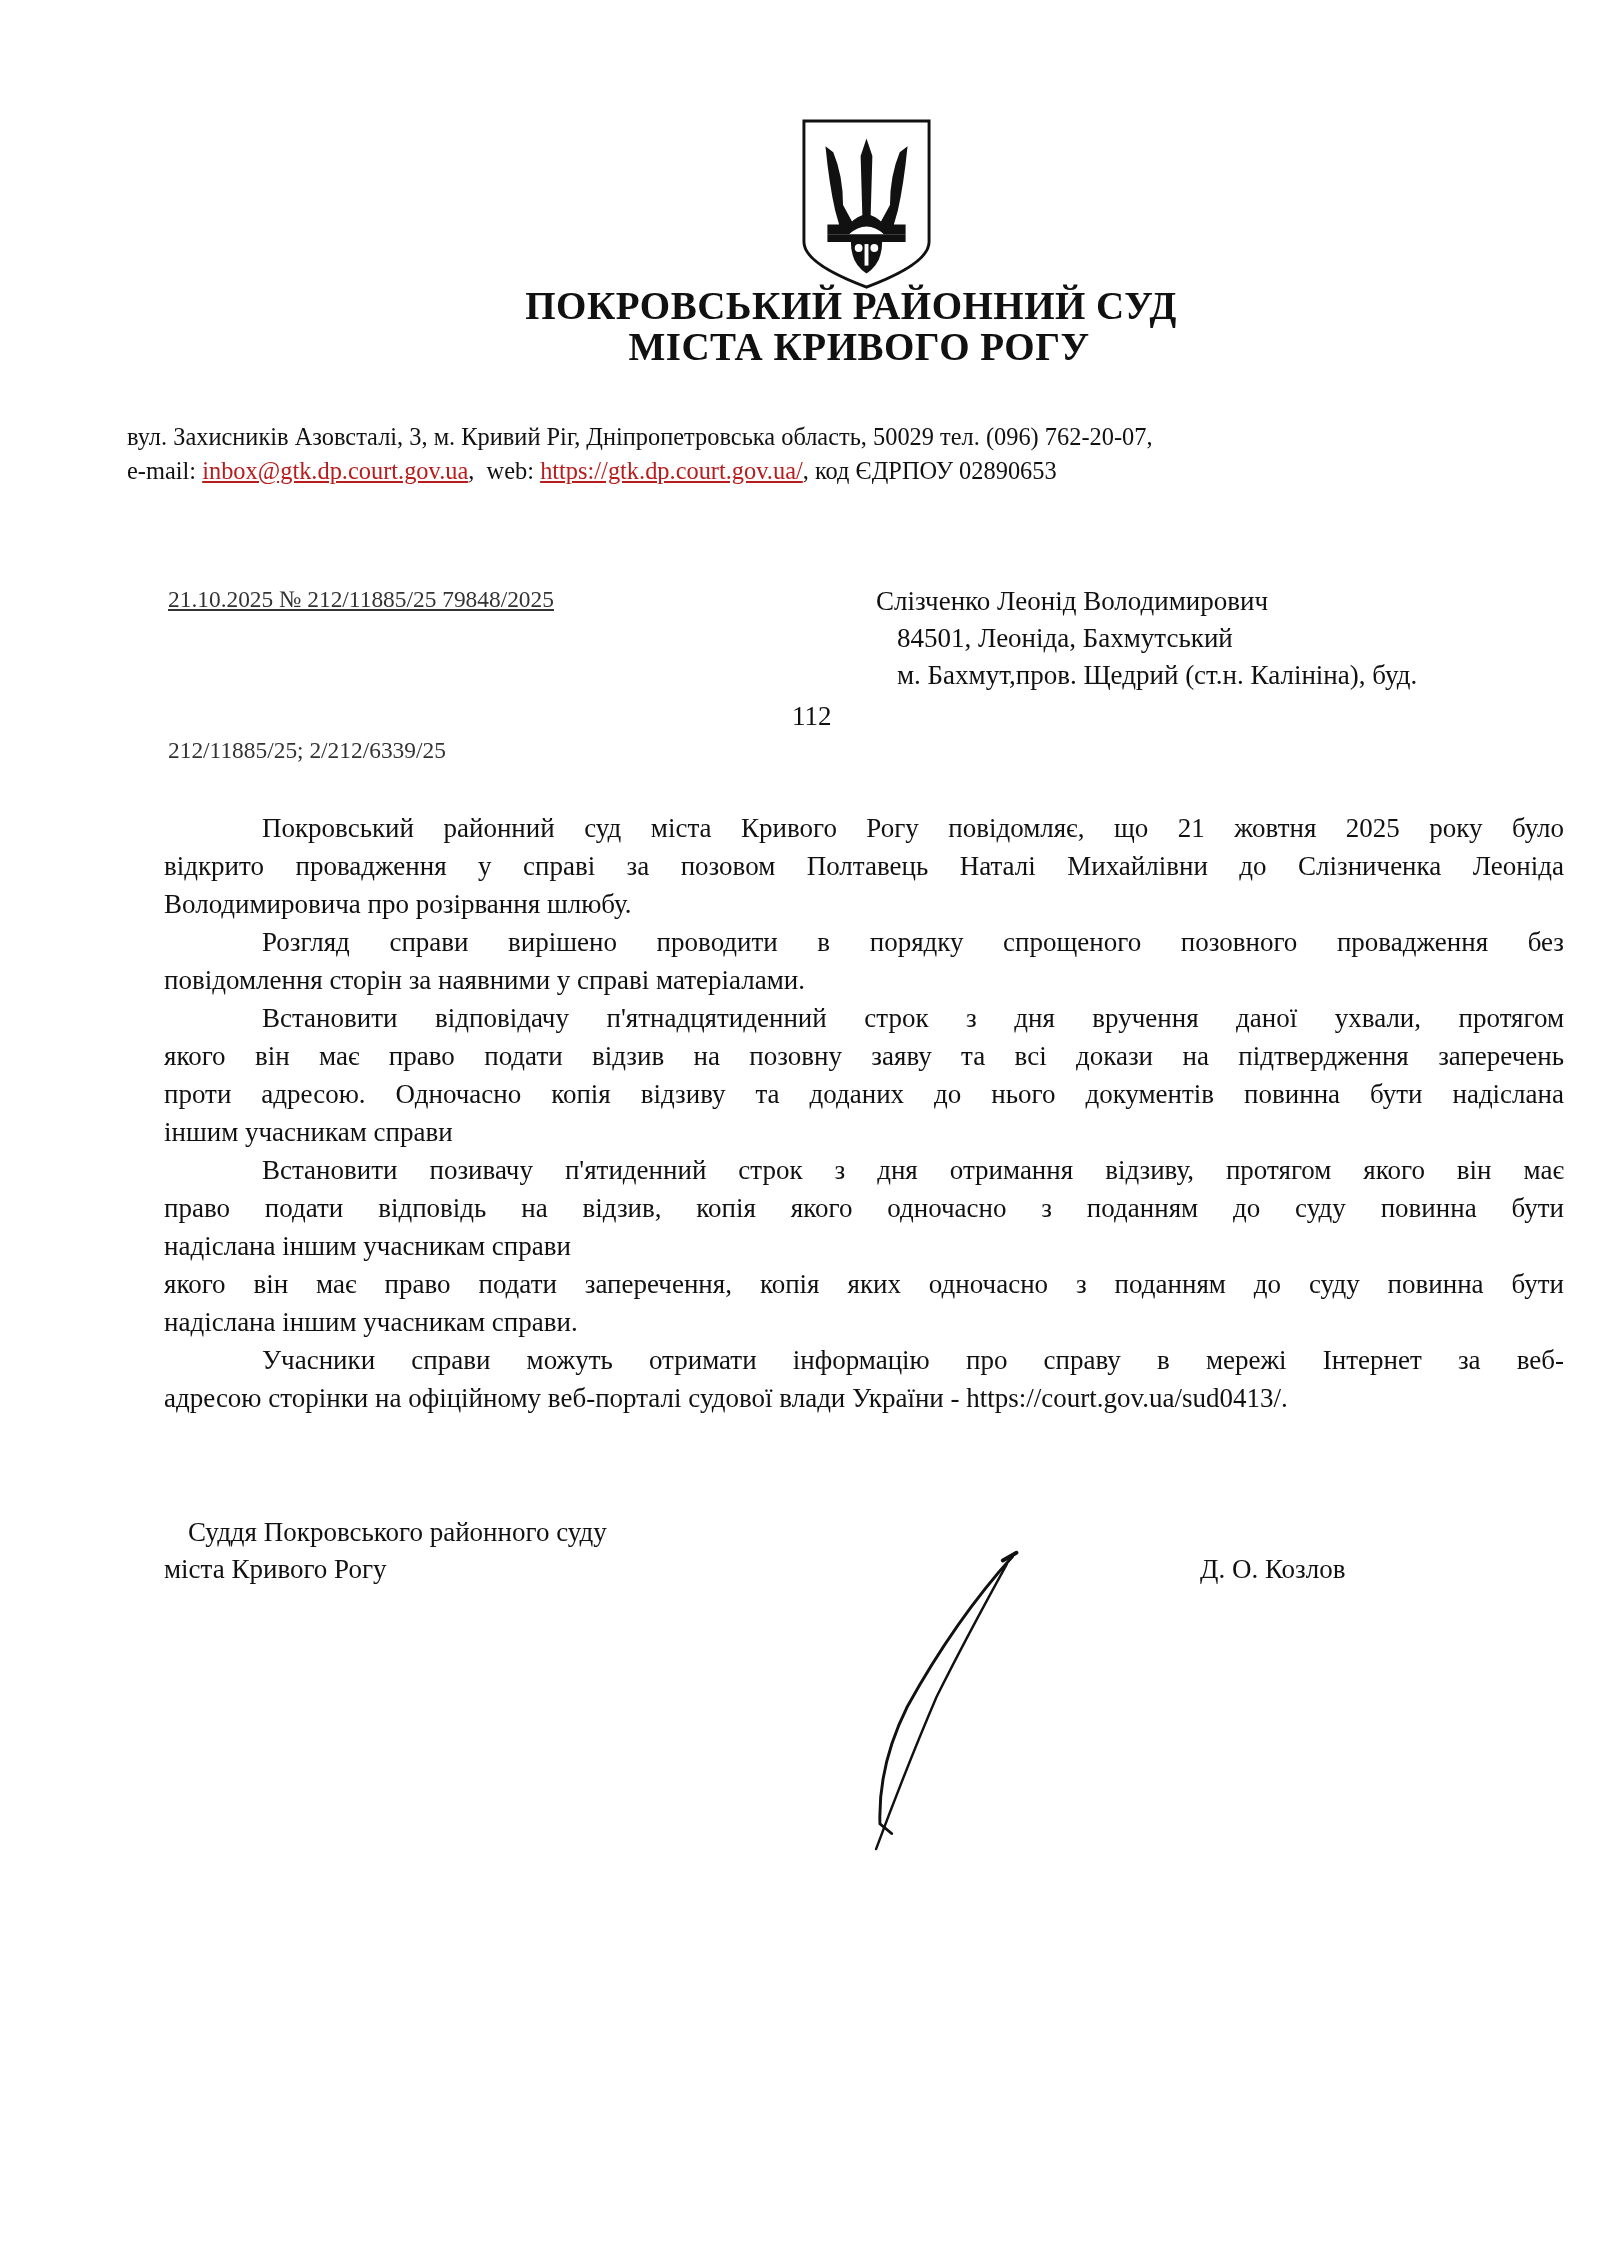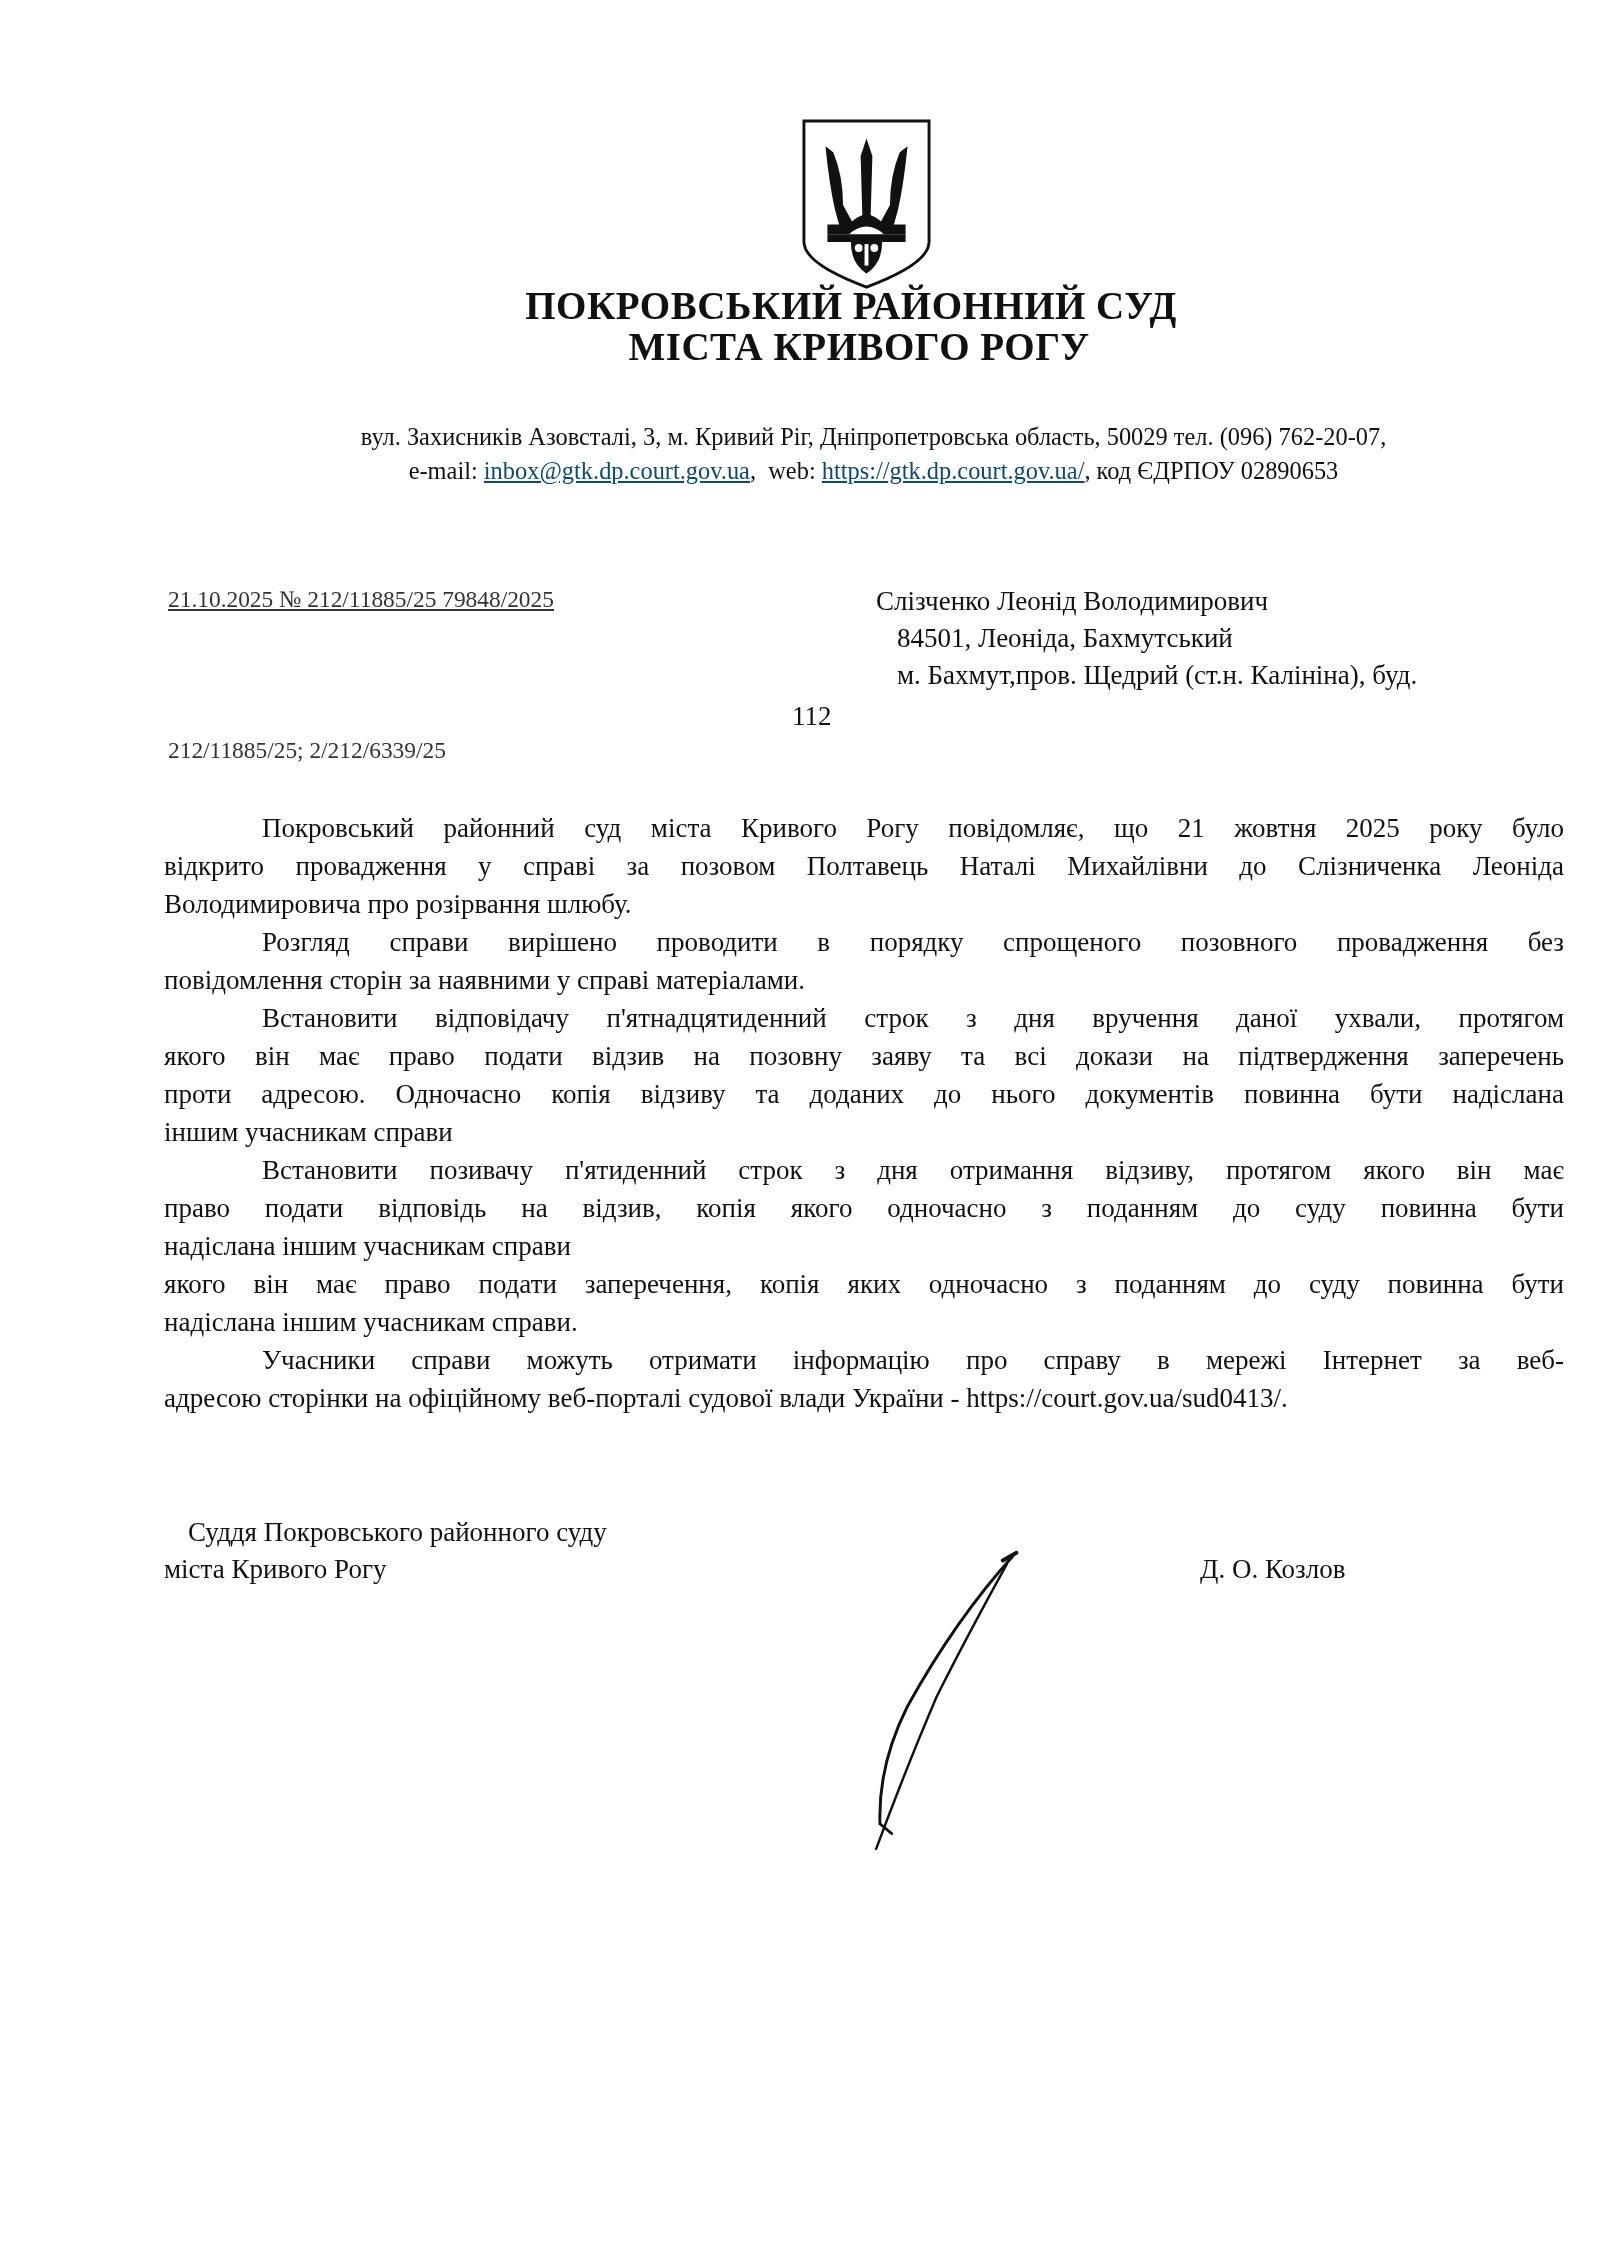--- a/index.html
+++ b/index.html
@@ -26,28 +26,28 @@
   .title {
     left: 0; width: 1620px; text-align: center;
     font-weight: bold; font-size: 39px; line-height: 41px;
     letter-spacing: 0.5px;
   }
   .title.l1 { top: 285px; padding-left: 82px; box-sizing: border-box; }
   .title.l2 { top: 326px; padding-left: 98px; box-sizing: border-box; }
 
   
   .contacts {
-    left: 0; width: 1620px; text-align: center;
+    left: 0; width: 1620px; text-align: left;
     font-size: 24.4px; line-height: 35px;
     padding-left: 127px; box-sizing: border-box;
   }
   .contacts.l1 { top: 419px; }
   .contacts.l2 { top: 453px; }
   .contacts a, .u {
-    color: #0c4a6e; text-decoration: underline;
+    color: #b91c1c; text-decoration: underline;
   }
 
   
   .outref {
     left: 168px; top: 585px; font-size: 23.4px; line-height: 29px;
     text-decoration: underline; color: #333333;
   }
   .caseref {
     left: 168px; top: 736px; font-size: 23.4px; line-height: 29px;
     color: #333333;

